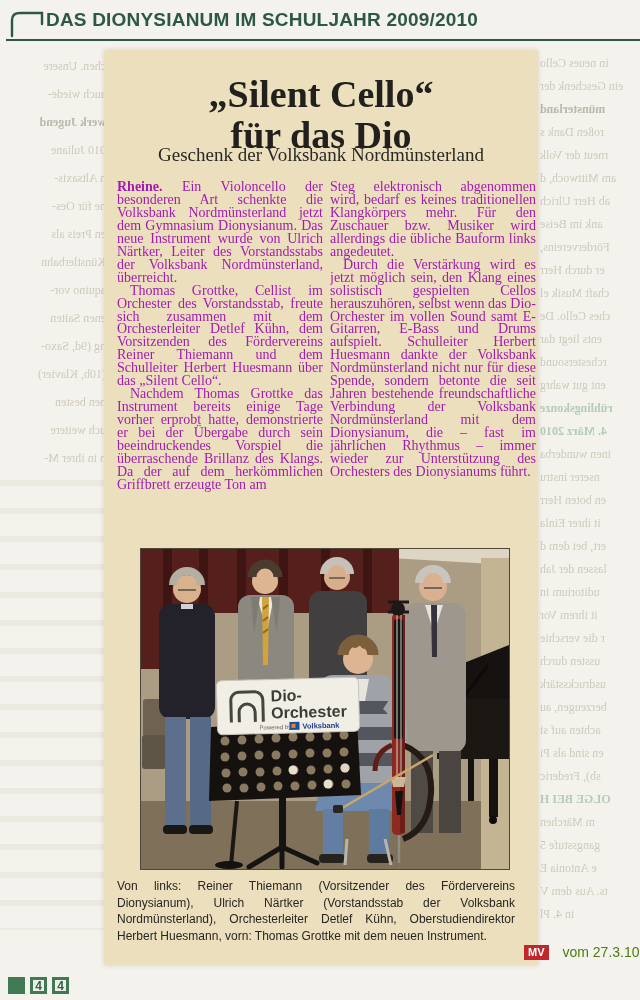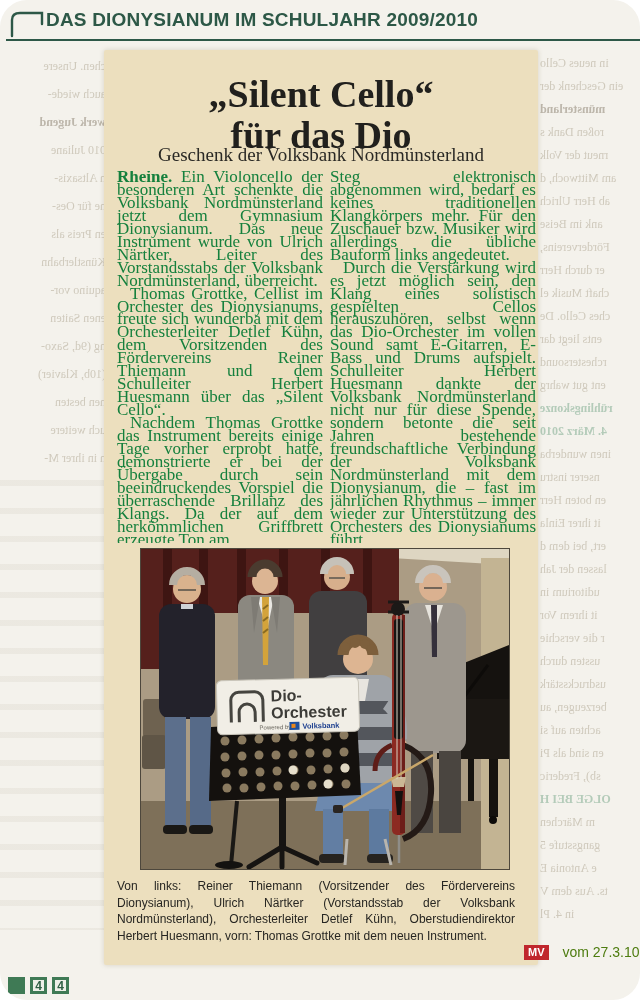--- a/index.html
+++ b/index.html
@@ -1,20 +1,19 @@
 <!DOCTYPE html>
 <html><head>
 <meta charset="utf-8">
 <style>
   html,body{margin:0;padding:0;}
   .page{
     position:relative; width:640px; height:1000px; overflow:hidden;
     background:#f4f2ec;
     font-family:"Liberation Serif", serif;
-    border-radius:27px;
   }
   
   .header-title{
     position:absolute; left:46px; top:9px; width:560px;
     font-family:"Liberation Sans", sans-serif;
     font-weight:bold; font-size:19px; letter-spacing:.2px;
     color:#2d5847;
   }
   .header-rule{
     position:absolute; left:6px; top:39px; width:634px; height:2px;
@@ -44,23 +43,23 @@
   }
   .art-title{
     position:absolute; left:0; top:24px; width:434px; text-align:center;
     font-weight:bold; font-size:38px; line-height:41px; color:#21201d;
   }
   .art-subtitle{
     position:absolute; left:0; top:94px; width:434px; text-align:center;
     font-size:19px; color:#2a2925;
   }
   .col{
-    position:absolute; top:121px; width:206px; height:372px;
-    font-size:17px; line-height:12.95px; text-align:justify;
-    color:#15803d; overflow:hidden;
+    position:absolute; top:131px; width:206px; height:372px;
+    font-size:14px; line-height:12.95px; text-align:justify;
+    color:#a21caf; overflow:hidden;
   }
   .col p{ margin:0; }
   .col p + p{ text-indent:13px; }
   .col-left{ left:13px; }
   .col-right{ left:226px; }
   .dateline{ font-weight:bold; }
   
   .photo{
     position:absolute; left:36px; top:498px; width:368px; height:320px;
     border:1px solid #4d473c; background:#ab9c84;
@@ -162,21 +161,21 @@
 
   <div class="clipping">
     <div class="art-title">
       <div>„Silent Cello“</div>
       <div>für das Dio</div>
     </div>
     <div class="art-subtitle">Geschenk der Volksbank Nordmünsterland</div>
 
     <div class="col col-left">
       <p><span class="dateline">Rheine.</span><span> Ein Violoncello der besonderen Art schenkte die Volksbank Nordmünsterland jetzt dem Gymnasium Dionysianum. Das neue Instrument wurde von Ulrich Närtker, Leiter des Vorstandsstabs der Volksbank Nordmünsterland, überreicht.</span></p>
-      <p>Thomas Grottke, Cellist im Orchester des Dionysianums, freute sich wunderba mit dem Orchesterleiter Detlef Kühn, dem Vorsitzenden des Fördervereins Reiner Thiemann und dem Schulleiter Herbert Huesmann über das „Silent Cello“.</p>
+      <p>Thomas Grottke, Cellist im Orchester des Vorstandsstab, freute sich zusammen mit dem Orchesterleiter Detlef Kühn, dem Vorsitzenden des Fördervereins Reiner Thiemann und dem Schulleiter Herbert Huesmann über das „Silent Cello“.</p>
       <p>Nachdem Thomas Grottke das Instrument bereits einige Tage vorher erprobt hatte, demonstrierte er bei der Übergabe durch sein beeindruckendes Vorspiel die überraschende Brillanz des Klangs. Da der auf dem herkömmlichen Griffbrett erzeugte Ton am</p>
     </div>
     <div class="col col-right">
       <p>Steg elektronisch abgenommen wird, bedarf es keines traditionellen Klangkörpers mehr. Für den Zuschauer bzw. Musiker wird allerdings die übliche Bauform links angedeutet.</p>
       <p>Durch die Verstärkung wird es jetzt möglich sein, den Klang eines solistisch gespielten Cellos herauszuhören, selbst wenn das Dio-Orchester im vollen Sound samt E-Gitarren, E-Bass und Drums aufspielt. Schulleiter Herbert Huesmann dankte der Volksbank Nordmünsterland nicht nur für diese Spende, sondern betonte die seit Jahren bestehende freundschaftliche Verbindung der Volksbank Nordmünsterland mit dem Dionysianum, die – fast im jährlichen Rhythmus – immer wieder zur Unterstützung des Orchesters des Dionysianums führt.</p>
     </div>
 
     <div class="photo">
       <svg width="368" height="320" viewBox="0 0 368 320">
 

